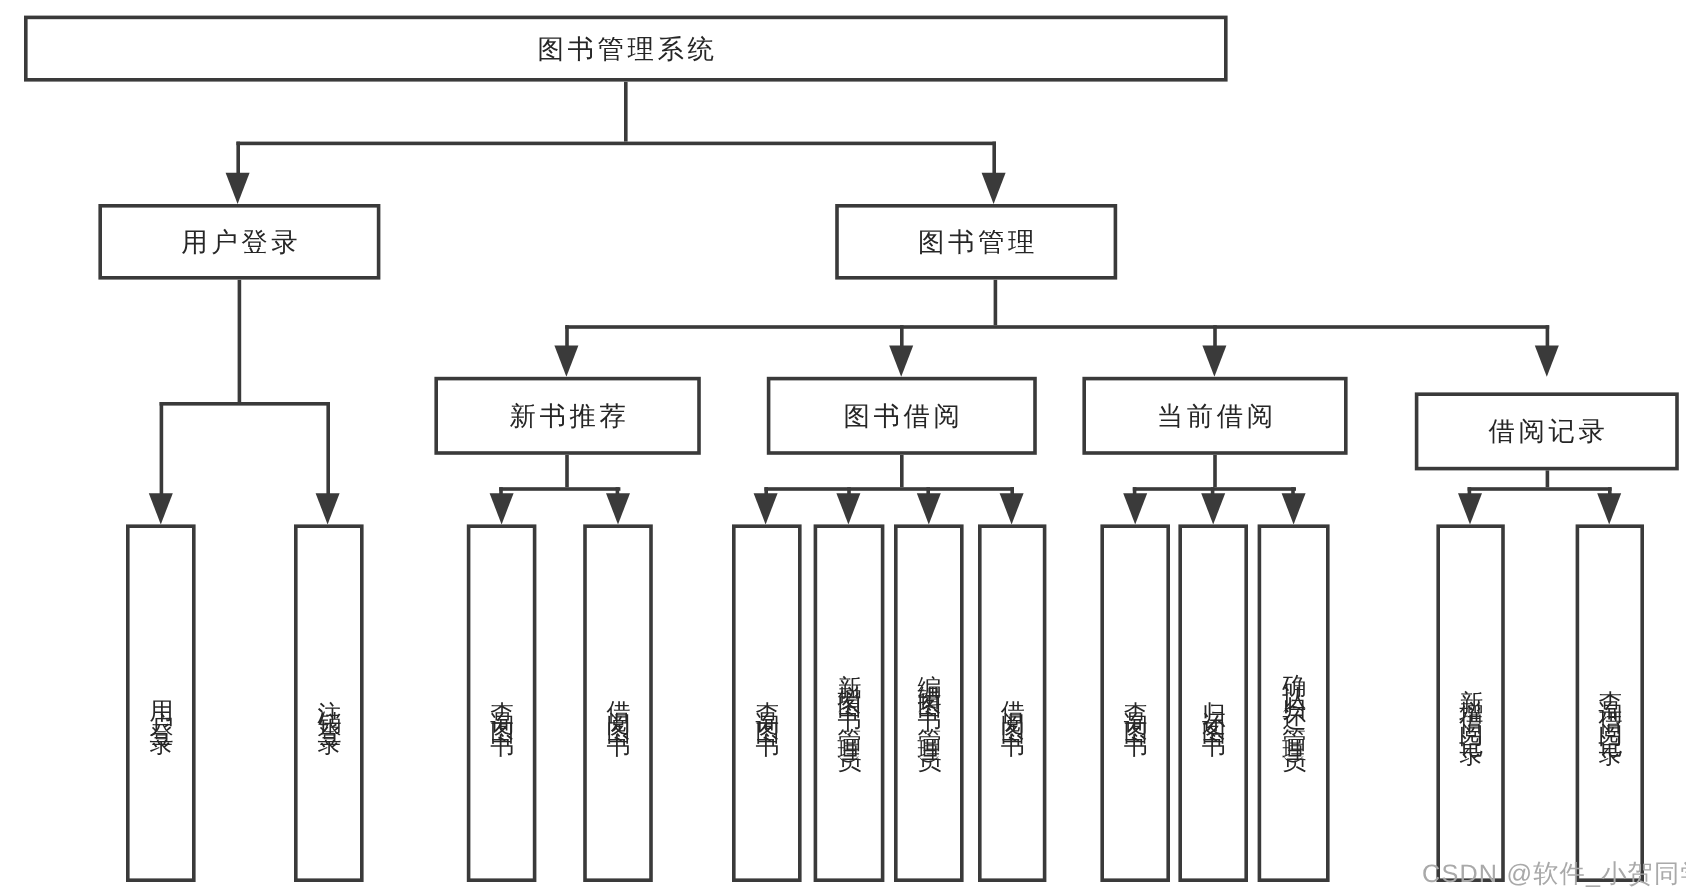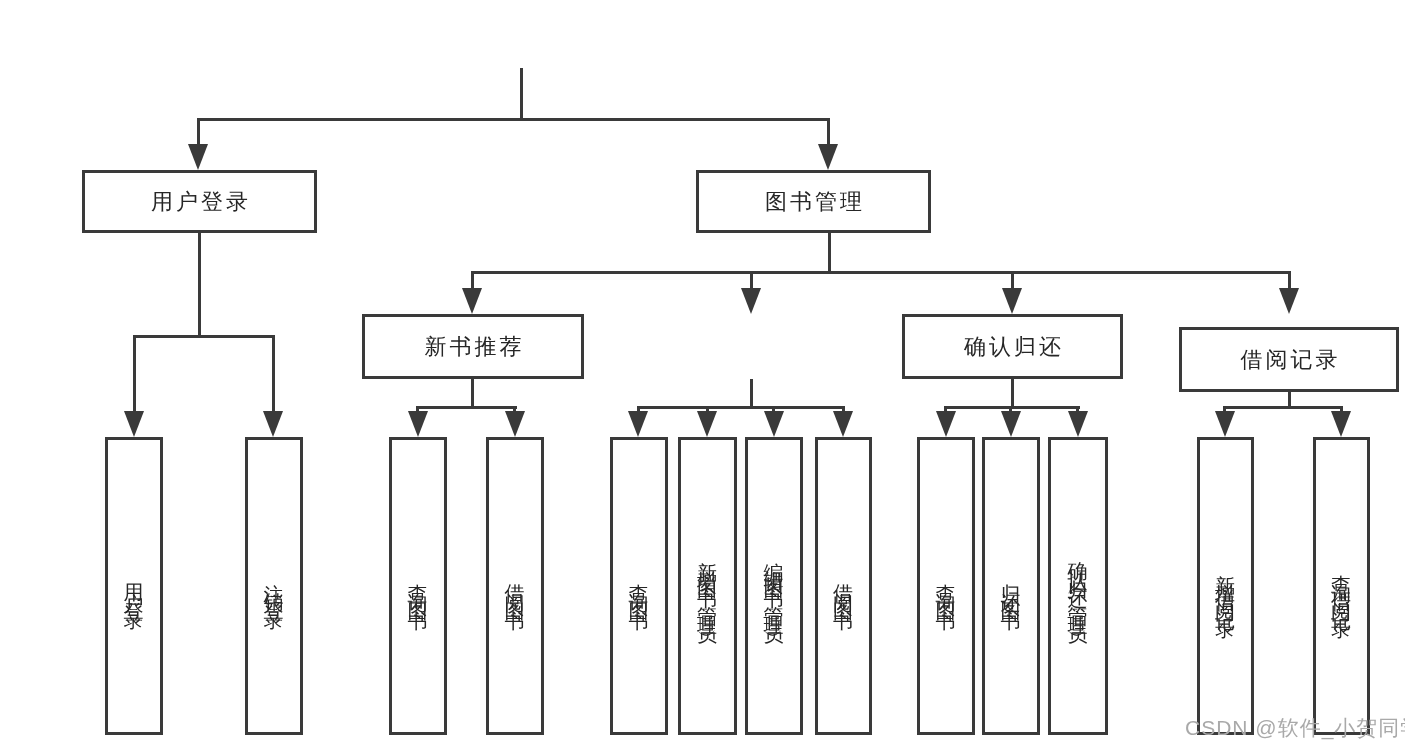--- a/index.html
+++ b/index.html
@@ -97,33 +97,39 @@
   <div class="ar" style="left:1001px;top:411px"></div>
   <div class="ar" style="left:1068px;top:411px"></div>
 
   <div class="vl" style="left:1288px;top:379px;height:27px"></div>
   <div class="hl" style="left:1223px;top:406px;width:120px"></div>
   <div class="vl" style="left:1223px;top:406px;height:9px"></div>
   <div class="vl" style="left:1340px;top:406px;height:9px"></div>
   <div class="ar" style="left:1215px;top:411px"></div>
   <div class="ar" style="left:1331px;top:411px"></div>
 
+  <div class="box hbox" style="left:20px;top:13px;width:1003px;height:55px">
+    <span>图书管理系统</span>
+  </div>
 
   <div class="box hbox" style="left:82px;top:170px;width:235px;height:63px">
     <span>用户登录</span>
   </div>
   <div class="box hbox" style="left:696px;top:170px;width:235px;height:63px">
     <span>图书管理</span>
   </div>
 
   <div class="box hbox" style="left:362px;top:314px;width:222px;height:65px">
     <span>新书推荐</span>
   </div>
+  <div class="box hbox" style="left:639px;top:314px;width:225px;height:65px">
+    <span>图书借阅</span>
+  </div>
   <div class="box hbox" style="left:902px;top:314px;width:221px;height:65px">
-    <span>确认归还</span>
+    <span>当前借阅</span>
   </div>
   <div class="box hbox" style="left:1179px;top:327px;width:220px;height:65px">
     <span>借阅记录</span>
   </div>
 
   <div class="box vbox" style="left:105px;top:437px;width:58px;height:298px">
     <span>用户登录</span>
   </div>
   <div class="box vbox" style="left:245px;top:437px;width:58px;height:298px">
     <span>注销登录</span>

